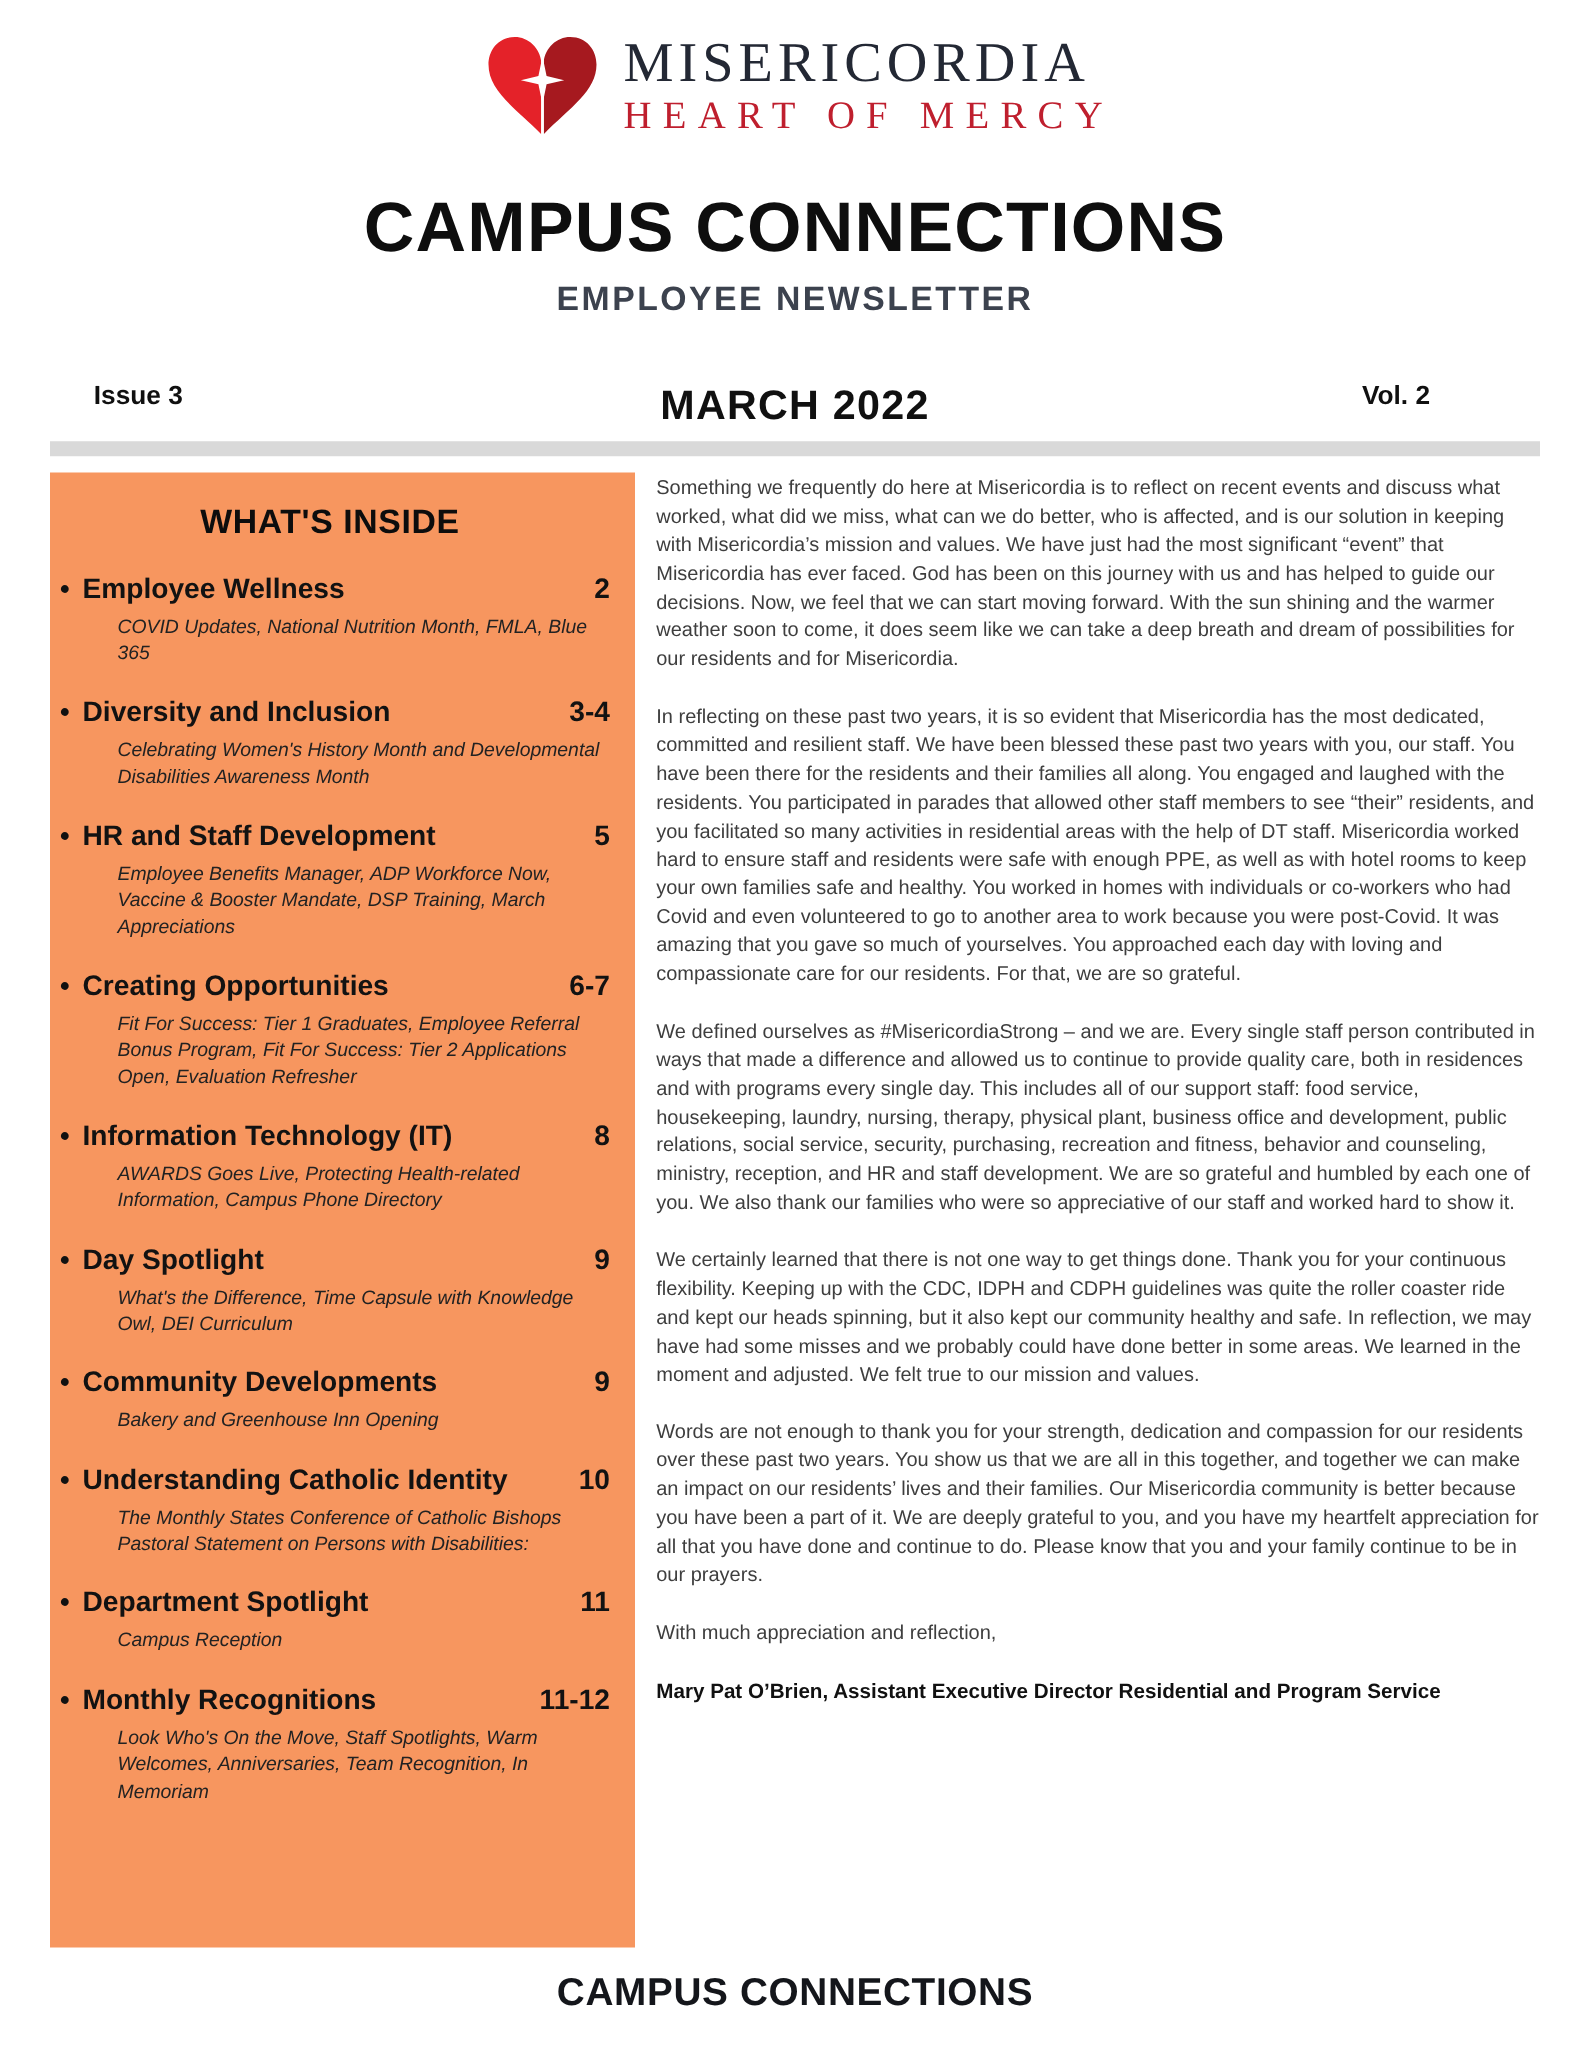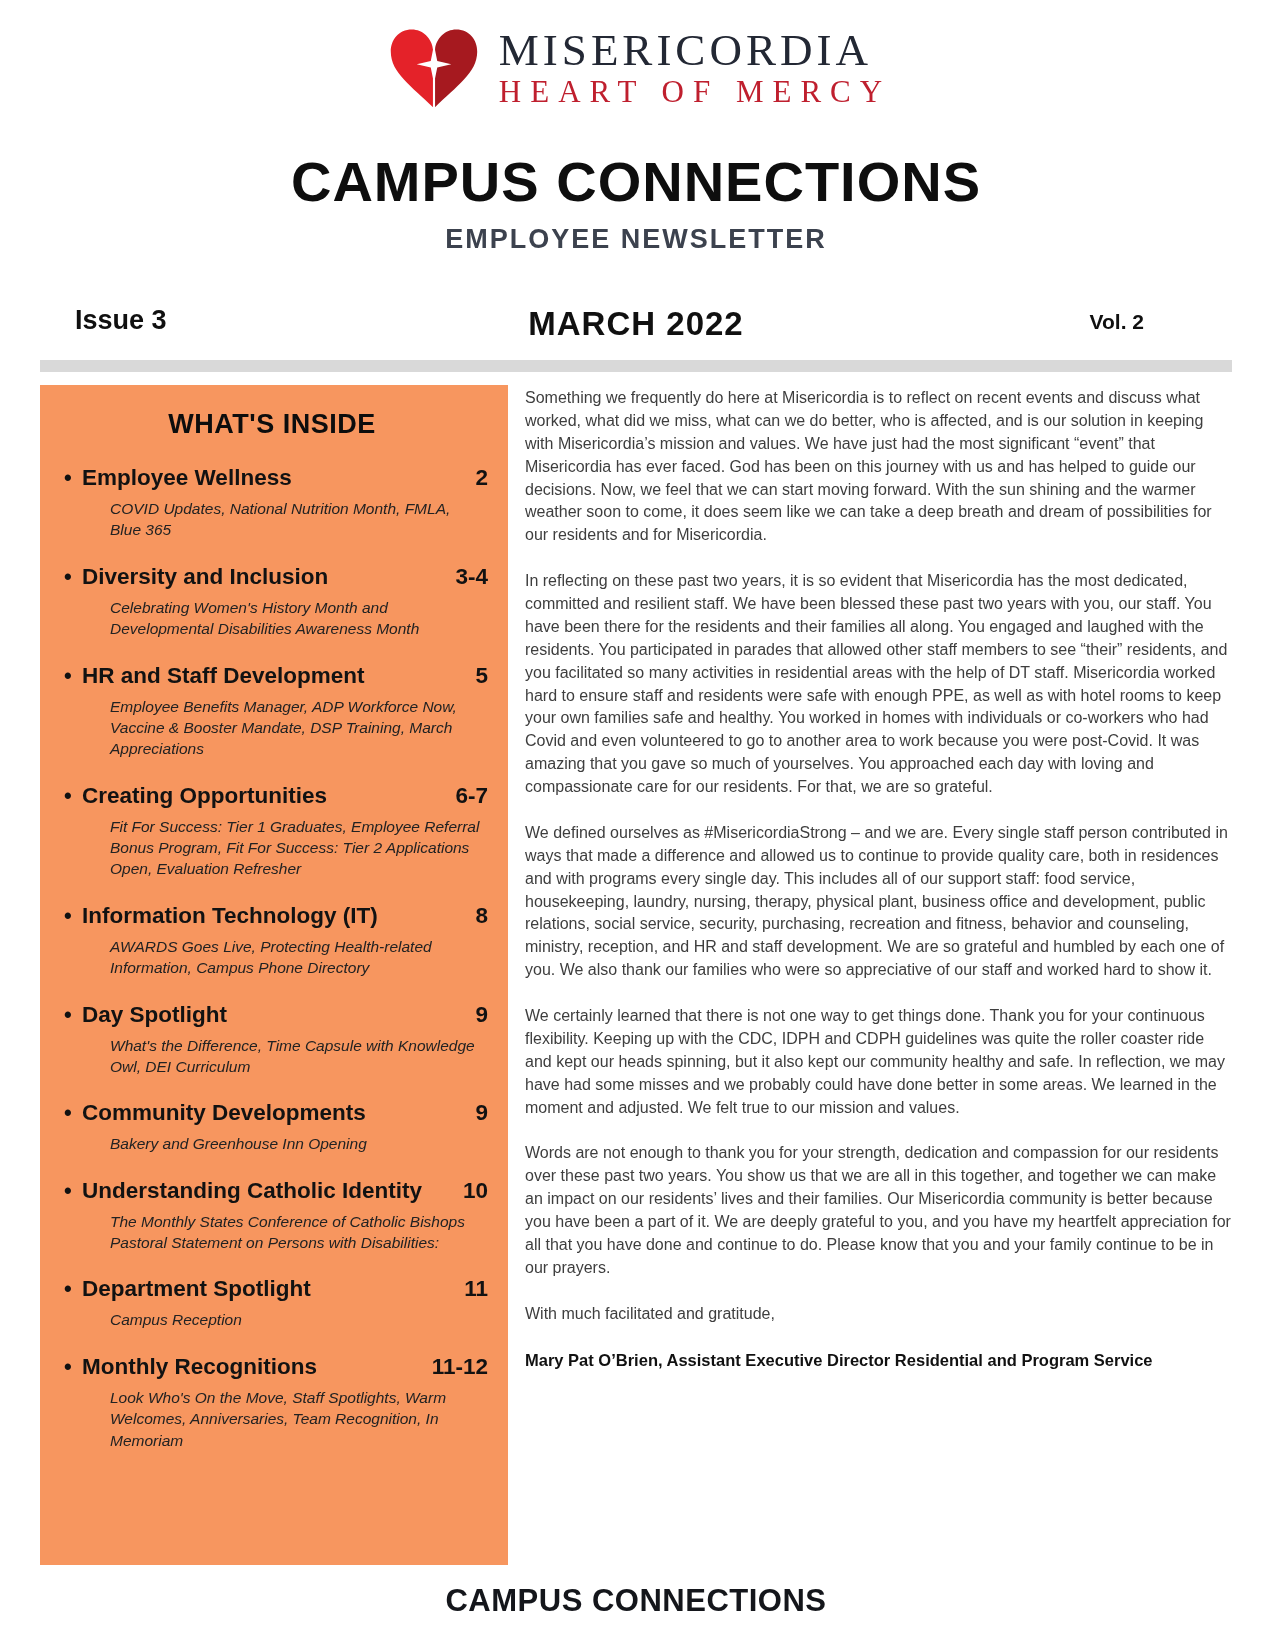--- a/index.html
+++ b/index.html
@@ -27,32 +27,32 @@
   }
   .masthead-subtitle {
     margin-top:16px; text-align:center; font-size:27px; font-weight:700;
     color:#3c424e; letter-spacing:2px; line-height:1;
   }
   
   .meta-row {
     margin:52px 40px 0; display:flex; justify-content:space-between;
     align-items:baseline; position:relative;
   }
-  .meta-issue { font-size:27px; font-weight:700; color:#101010; padding-left:35px; }
+  .meta-issue { font-size:21px; font-weight:700; color:#101010; padding-left:35px; }
   .meta-month {
     position:absolute; left:0; right:0; text-align:center; font-size:33px;
     font-weight:600; color:#101010; letter-spacing:1px;
   }
   .meta-vol { font-size:21px; font-weight:700; color:#101010; padding-right:88px; }
   .divider-bar { margin:24px 40px 0; height:12px; background:#d9d9d9; }
   
   .content { display:flex; gap:17px; margin:13px 40px 0; align-items:stretch; }
   .toc-panel {
     width:468px; flex:0 0 468px; height:1180px; background:#f7965f;
-    padding:24px 20px 18px 16px; overflow:hidden;
+    padding:24px 20px 18px 0; overflow:hidden;
   }
   .toc-heading {
     text-align:center; font-size:27px; font-weight:800; color:#0d0d0d;
     letter-spacing:0.5px; margin-bottom:24px;
   }
   .toc-item { margin-bottom:2px; }
   .toc-item-head { display:flex; align-items:baseline; }
   .toc-bullet { width:26px; flex:0 0 26px; text-align:left; padding-left:8px;
     font-size:22px; font-weight:700; color:#111; }
   .toc-item-title { flex:1; font-size:22.5px; font-weight:700; color:#121212; line-height:1.2; }
@@ -205,19 +205,19 @@
           <p class="body-par">Something we frequently do here at Misericordia is to reflect on recent events and discuss what worked, what did we miss, what can we do better, who is affected, and is our solution in keeping with Misericordia’s mission and values. We have just had the most significant “event” that Misericordia has ever faced. God has been on this journey with us and has helped to guide our decisions. Now, we feel that we can start moving forward. With the sun shining and the warmer weather soon to come, it does seem like we can take a deep breath and dream of possibilities for our residents and for Misericordia.</p>
 
           <p class="body-par">In reflecting on these past two years, it is so evident that Misericordia has the most dedicated, committed and resilient staff. We have been blessed these past two years with you, our staff. You have been there for the residents and their families all along. You engaged and laughed with the residents. You participated in parades that allowed other staff members to see “their” residents, and you facilitated so many activities in residential areas with the help of DT staff. Misericordia worked hard to ensure staff and residents were safe with enough PPE, as well as with hotel rooms to keep your own families safe and healthy. You worked in homes with individuals or co-workers who had Covid and even volunteered to go to another area to work because you were post-Covid. It was amazing that you gave so much of yourselves. You approached each day with loving and compassionate care for our residents. For that, we are so grateful.</p>
 
           <p class="body-par">We defined ourselves as #MisericordiaStrong – and we are. Every single staff person contributed in ways that made a difference and allowed us to continue to provide quality care, both in residences and with programs every single day. This includes all of our support staff: food service, housekeeping, laundry, nursing, therapy, physical plant, business office and development, public relations, social service, security, purchasing, recreation and fitness, behavior and counseling, ministry, reception, and HR and staff development. We are so grateful and humbled by each one of you. We also thank our families who were so appreciative of our staff and worked hard to show it.</p>
 
           <p class="body-par">We certainly learned that there is not one way to get things done. Thank you for your continuous flexibility. Keeping up with the CDC, IDPH and CDPH guidelines was quite the roller coaster ride and kept our heads spinning, but it also kept our community healthy and safe. In reflection, we may have had some misses and we probably could have done better in some areas. We learned in the moment and adjusted. We felt true to our mission and values.</p>
 
           <p class="body-par">Words are not enough to thank you for your strength, dedication and compassion for our residents over these past two years. You show us that we are all in this together, and together we can make an impact on our residents’ lives and their families. Our Misericordia community is better because you have been a part of it. We are deeply grateful to you, and you have my heartfelt appreciation for all that you have done and continue to do. Please know that you and your family continue to be in our prayers.</p>
         </div>
-      <div class="letter-closing">With much facilitated and gratitude,</div>
+      <div class="letter-closing">With much appreciation and reflection,</div>
       <div class="letter-signature">Mary Pat O’Brien, Assistant Executive Director Residential and Program Service</div>
     </div>
   </div>
 
   <div class="footer-title">CAMPUS CONNECTIONS</div>
 </div>
 
 </body></html>

